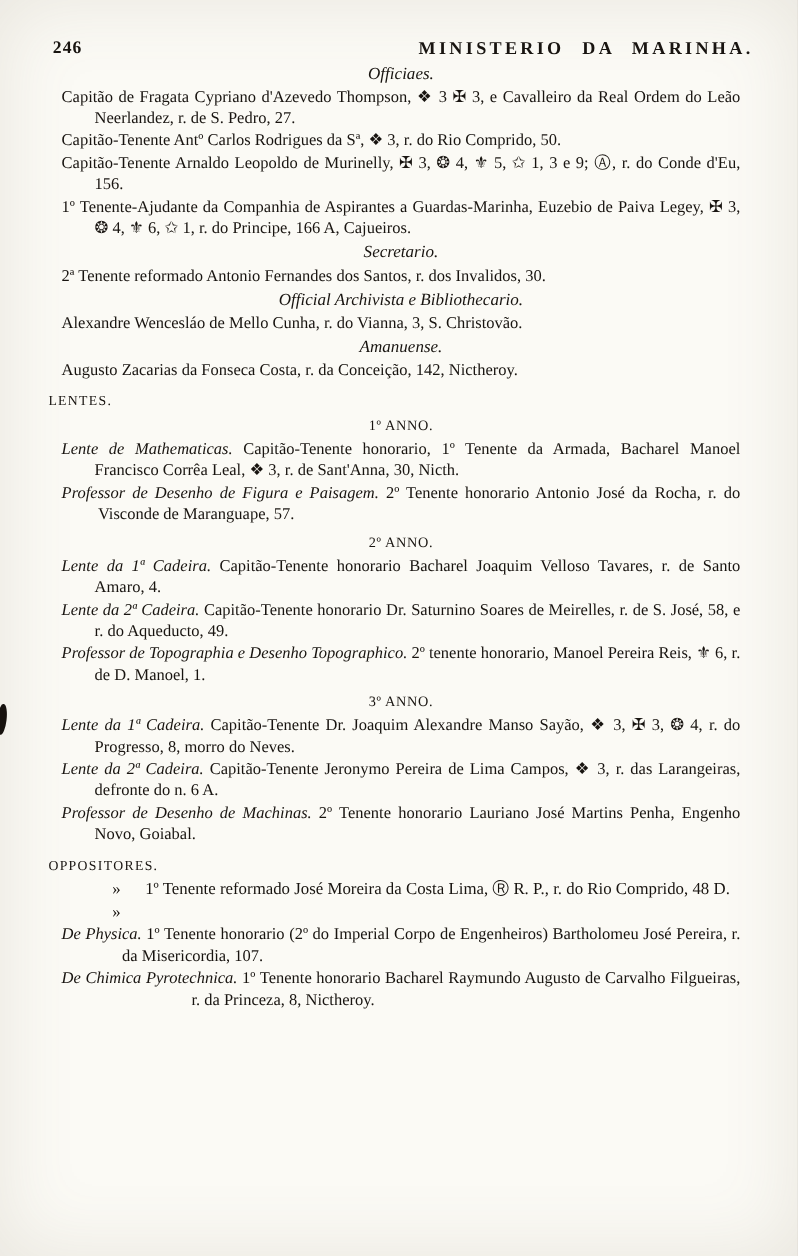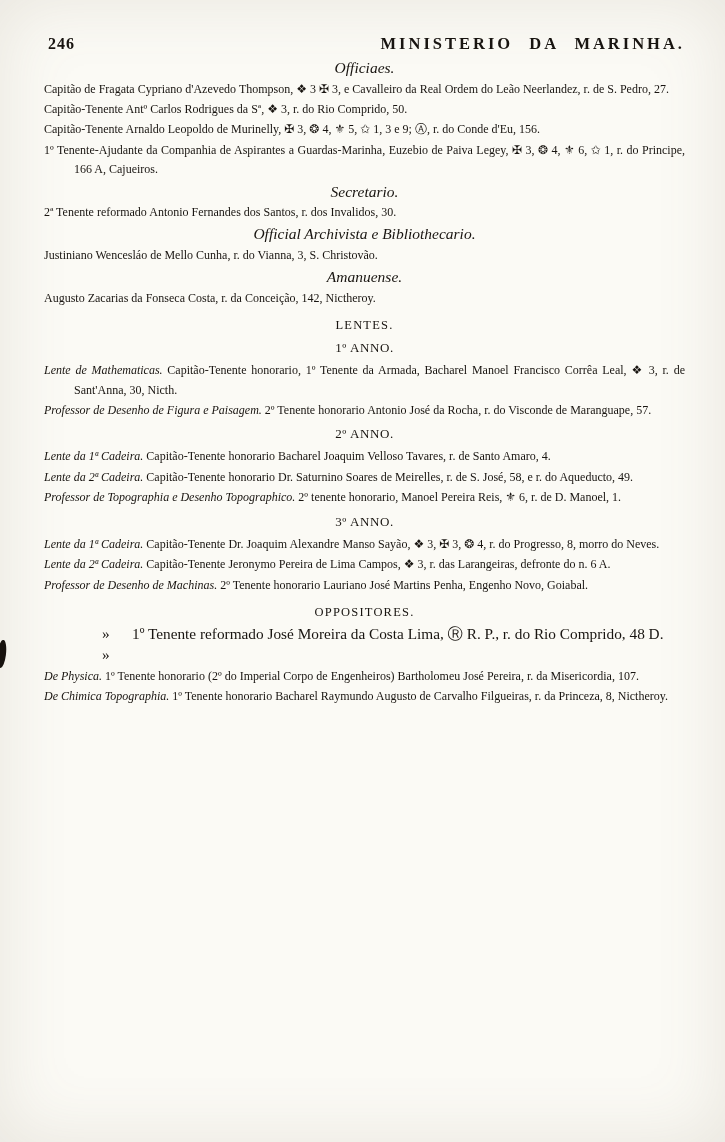--- a/index.html
+++ b/index.html
@@ -32,34 +32,33 @@
     font-size: 16px; letter-spacing: 1px; word-spacing: normal;
   }
   .body-col { position: relative; }
 
   .heading-italic {
     text-align: center; font-style: italic;
     font-size: 15.5px; line-height: 19.5px;
     margin: 2px 0 2px;
   }
   .heading-caps {
-    text-align: center;
     font-size: 12.5px; line-height: 17px;
     letter-spacing: 1.2px;
     margin: 9px 0 3px;
   }
   .heading-anno {
     text-align: center;
     font-size: 13px; line-height: 18px;
     letter-spacing: 0.6px;
     margin: 5px 0 4px;
   }
   p.entry {
-    margin: 0 0 1px;
-    font-size: 12px;
+    margin: 0 12px 1px;
+    font-size: 15px;
     line-height: 19.4px;
     text-align: justify;
   }
   .it { font-style: italic; }
   .ditto-row {
     display: flex;
     margin: 2px 0;
     font-size: 15.3px; line-height: 19.4px;
   }
   .ditto-mark { flex: 0 0 88px; padding-left: 58px; }
@@ -83,21 +82,21 @@
   </div>
   <div class="body-col" id="page-body">
       <div class="heading-italic">Officiaes.</div>
       <p class="entry" style="padding-left: 30px; text-indent: -30px;"><span class="rm">Capitão de Fragata Cypriano d'Azevedo Thompson, ❖ 3 ✠ 3, e Cavalleiro da Real Ordem do Leão Neerlandez, r. de S. Pedro, 27.</span></p>
       <p class="entry" style="padding-left: 30px; text-indent: -30px;"><span class="rm">Capitão-Tenente Antº Carlos Rodrigues da Sª, ❖ 3, r. do Rio Comprido, 50.</span></p>
       <p class="entry" style="padding-left: 30px; text-indent: -30px;"><span class="rm">Capitão-Tenente Arnaldo Leopoldo de Murinelly, ✠ 3, ❂ 4, ⚜ 5, ✩ 1, 3 e 9; Ⓐ, r. do Conde d'Eu, 156.</span></p>
       <p class="entry" style="padding-left: 30px; text-indent: -30px;"><span class="rm">1º Tenente-Ajudante da Companhia de Aspirantes a Guardas-Marinha, Euzebio de Paiva Legey, ✠ 3, ❂ 4, ⚜ 6, ✩ 1, r. do Principe, 166 A, Cajueiros.</span></p>
       <div class="heading-italic">Secretario.</div>
       <p class="entry" style="padding-left: 30px; text-indent: -30px;"><span class="rm">2ª Tenente reformado Antonio Fernandes dos Santos, r. dos Invalidos, 30.</span></p>
       <div class="heading-italic">Official Archivista e Bibliothecario.</div>
-      <p class="entry" style="padding-left: 30px; text-indent: -30px;"><span class="rm">Justiniano Wencesláo de Mello Cunha, r. do Vianna, 3, S. Christovão.</span></p>
+      <p class="entry" style="padding-left: 30px; text-indent: -30px;"><span class="rm">Alexandre Wencesláo de Mello Cunha, r. do Vianna, 3, S. Christovão.</span></p>
       <div class="heading-italic">Amanuense.</div>
       <p class="entry" style="padding-left: 30px; text-indent: -30px;"><span class="rm">Augusto Zacarias da Fonseca Costa, r. da Conceição, 142, Nictheroy.</span></p>
       <div class="heading-caps">LENTES.</div>
       <div class="heading-anno">1º ANNO.</div>
       <p class="entry" style="padding-left: 30px; text-indent: -30px;"><span class="it">Lente de Mathematicas.</span><span class="rm"> Capitão-Tenente honorario, 1º Tenente da Armada, Bacharel Manoel Francisco Corrêa Leal, ❖ 3, r. de Sant'Anna, 30, Nicth.</span></p>
       <p class="entry" style="padding-left: 33px; text-indent: -33px;"><span class="it">Professor de Desenho de Figura e Paisagem.</span><span class="rm"> 2º Tenente honorario Antonio José da Rocha, r. do Visconde de Maranguape, 57.</span></p>
       <div class="heading-anno">2º ANNO.</div>
       <p class="entry" style="padding-left: 30px; text-indent: -30px;"><span class="it">Lente da 1ª Cadeira.</span><span class="rm"> Capitão-Tenente honorario Bacharel Joaquim Velloso Tavares, r. de Santo Amaro, 4.</span></p>
       <p class="entry" style="padding-left: 30px; text-indent: -30px;"><span class="it">Lente da 2ª Cadeira.</span><span class="rm"> Capitão-Tenente honorario Dr. Saturnino Soares de Meirelles, r. de S. José, 58, e r. do Aqueducto, 49.</span></p>
       <p class="entry" style="padding-left: 30px; text-indent: -30px;"><span class="it">Professor de Topographia e Desenho Topographico.</span><span class="rm"> 2º tenente honorario, Manoel Pereira Reis, ⚜ 6, r. de D. Manoel, 1.</span></p>
@@ -107,16 +106,16 @@
       <p class="entry" style="padding-left: 30px; text-indent: -30px; font-family: Liberation Serif, serif;"><span class="it">Professor de Desenho de Machinas.</span><span class="rm"> 2º Tenente honorario Lauriano José Martins Penha, Engenho Novo, Goiabal.</span></p>
       <div class="heading-caps">OPPOSITORES.</div>
       <div class="ditto-row">
         <span class="ditto-mark">»</span>
         <p class="ditto-text"><span class="rm">1º Tenente reformado José Moreira da Costa Lima, Ⓡ R. P., r. do Rio Comprido, 48 D.</span></p>
       </div>
       <div class="ditto-row">
         <span class="ditto-mark">»</span>
       </div>
       <p class="entry" style="padding-left: 55px; text-indent: -55px;"><span class="it">De Physica.</span><span class="rm"> 1º Tenente honorario (2º do Imperial Corpo de Engenheiros) Bartholomeu José Pereira, r. da Misericordia, 107.</span></p>
-      <p class="entry" style="padding-left: 118px; text-indent: -118px;"><span class="it">De Chimica Topographia.</span><span class="rm"> 1º Tenente honorario Bacharel Raymundo Augusto de Carvalho Filgueiras, r. da Princeza, 8, Nictheroy.</span></p>
+      <p class="entry" style="padding-left: 118px; text-indent: -118px;"><span class="it">De Chimica Pyrotechnica.</span><span class="rm"> 1º Tenente honorario Bacharel Raymundo Augusto de Carvalho Filgueiras, r. da Princeza, 8, Nictheroy.</span></p>
     </div>
   <div class="ink-smudge"></div>
 </div>
 
 </body></html>

